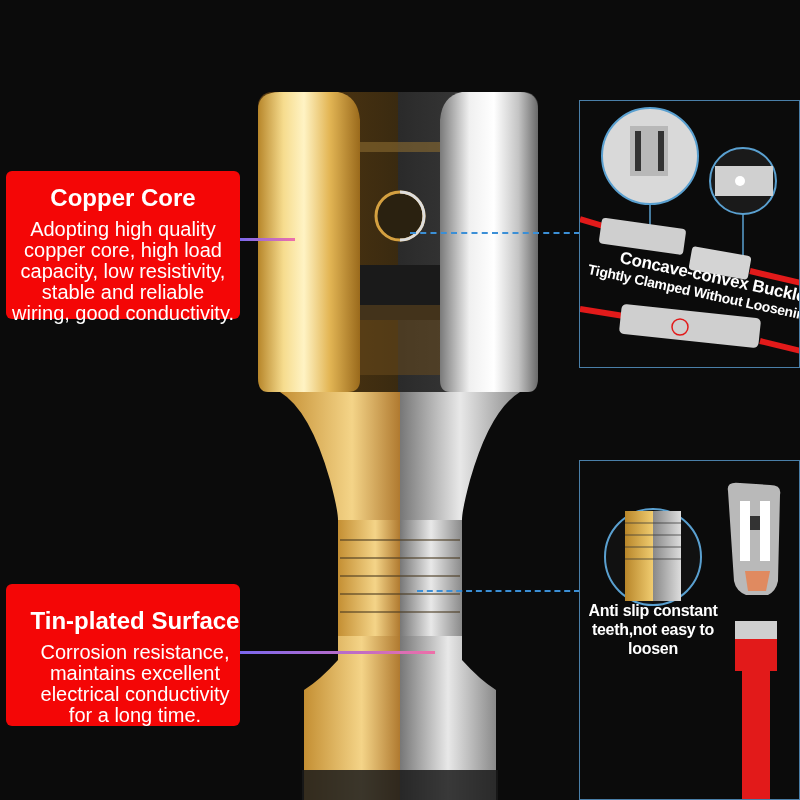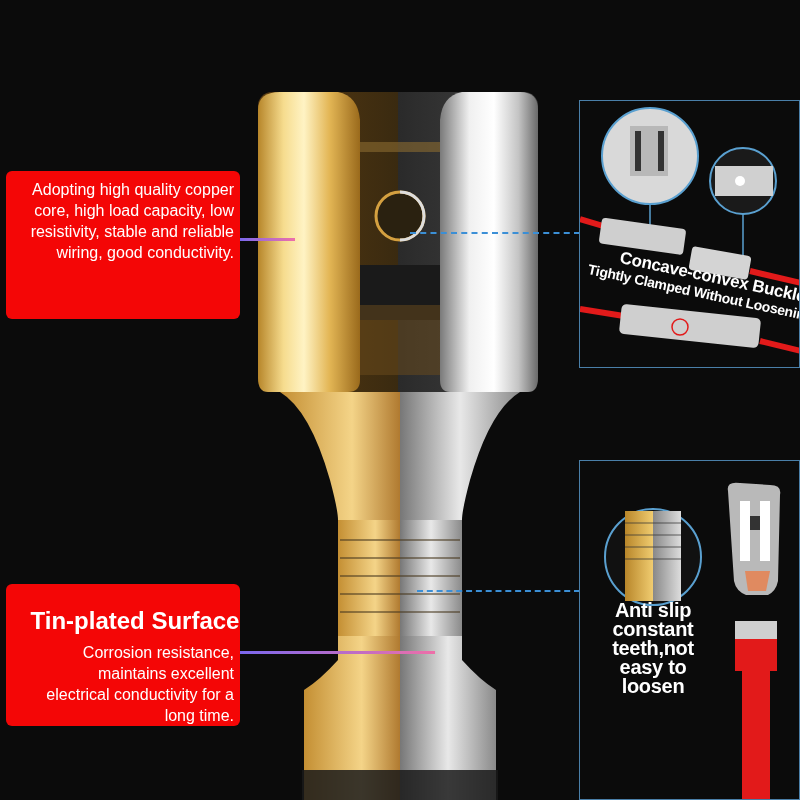--- a/index.html
+++ b/index.html
@@ -5,38 +5,38 @@
   html, body { margin:0; padding:0; background:#0b0b0b; }
   body { width:800px; height:800px; position:relative; overflow:hidden; font-family:"Liberation Sans", sans-serif; }
 
   
   .connector { position:absolute; left:240px; top:80px; width:320px; height:720px; }
   .conn-svg { position:absolute; left:0; top:0; width:320px; height:720px; }
 
   
   .callout { position:absolute; background:#f40606; border-radius:6px; color:#fff; text-align:center; box-sizing:border-box; }
   .callout .title { font-weight:bold; font-size:24px; line-height:26px; margin-top:14px; }
-  .callout .body { font-size:16px; line-height:21px; margin-top:8px; padding:0 6px;text-align:right; }
+  .callout .body { font-size:20px; line-height:21px; margin-top:8px; padding:0 6px; }
   .callout-copper { left:6px; top:171px; width:234px; height:148px; }
   .callout-tin { left:6px; top:584px; width:234px; height:142px;padding-left:24px; }
   .callout-tin .title { margin-top:24px; }
 
   
   .line-grad { position:absolute; height:3px; background:linear-gradient(90deg,#7b68ee,#ee6fa8); }
   .line-dash { position:absolute; height:0; border-top:2px dashed #3b8fd6; }
 
   
   .inset { position:absolute; border:1.5px solid #4a7fa8; box-sizing:border-box; background:#0b0b0b; overflow:hidden; }
   .inset-top { left:579px; top:100px; width:221px; height:268px; }
   .inset-bottom { left:579px; top:460px; width:221px; height:340px; }
   .inset svg { position:absolute; left:0; top:0; }
   .inset-caption-top { position:absolute; color:#fff; font-size:15px; line-height:17px; font-weight:bold; transform:rotate(12deg); transform-origin:left top; white-space:nowrap; letter-spacing:-0.3px; }
   .cap1 { left:42px; top:148px; font-size:17px; }
   .cap2 { left:10px; top:160px; font-size:14px; }
-  .inset-caption-bottom { position:absolute; left:8px; top:140px; width:130px; color:#fff; font-size:20px; line-height:19px; text-align:center; font-weight:bold; letter-spacing:-0.3px; }
+  .inset-caption-bottom { position:absolute; left:8px; top:140px; width:130px; color:#fff; font-size:16px; line-height:19px; text-align:center; font-weight:bold; letter-spacing:-0.3px; }
 </style>
 </head>
 <body>
 
 <div class="connector">
   <svg class="conn-svg" viewBox="0 0 320 720">
     <defs>
       <linearGradient id="goldL" x1="0" x2="1">
         <stop offset="0" stop-color="#b7862a"></stop>
         <stop offset="0.25" stop-color="#f6dc8e"></stop>
@@ -90,20 +90,21 @@
       <line x1="100" y1="514" x2="220" y2="514"></line>
       <line x1="100" y1="532" x2="220" y2="532"></line>
     </g>
 
     <path d="M98 556 L98 580 Q80 600 64 610 L64 760 L256 760 L256 610 Q240 600 222 580 L222 556 Z" fill="url(#neck)"></path>
     <rect x="62" y="690" width="196" height="40" fill="#1a1a1a" opacity="0.85"></rect>
   </svg>
 </div>
 
 <div class="callout callout-copper">
+  <div class="title">Copper Core</div>
   <div class="body">Adopting high quality copper core, high load capacity, low resistivity, stable and reliable wiring, good conductivity.</div>
 </div>
 <div class="line-grad" style="left:240px; top:238px; width:55px;"></div>
 
 <div class="callout callout-tin">
   <div class="title">Tin-plated Surface</div>
   <div class="body">Corrosion resistance, maintains excellent electrical conductivity for a long time.</div>
 </div>
 <div class="line-grad" style="left:240px; top:651px; width:195px;"></div>
 

